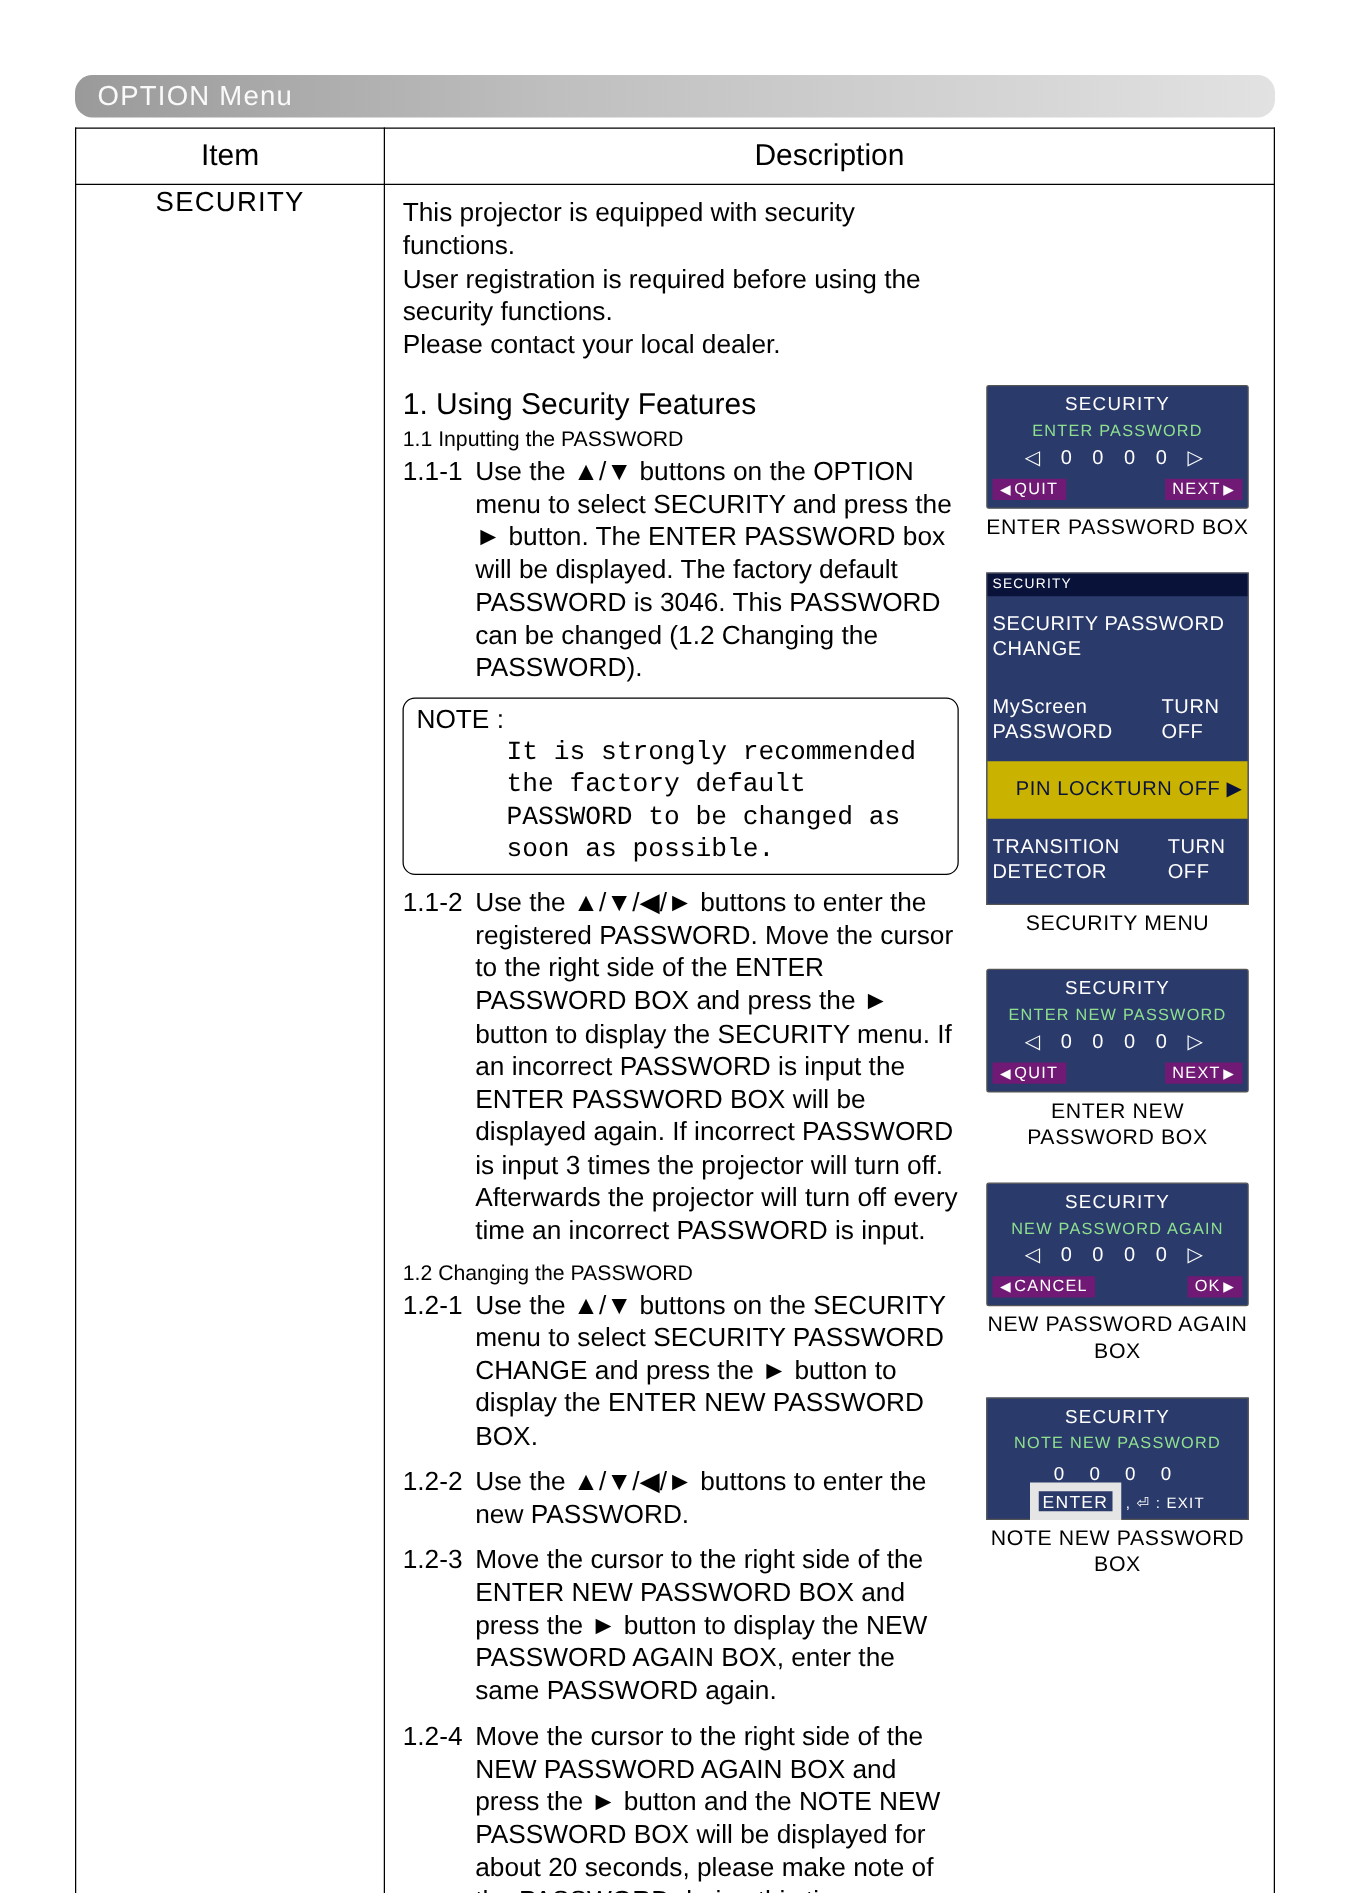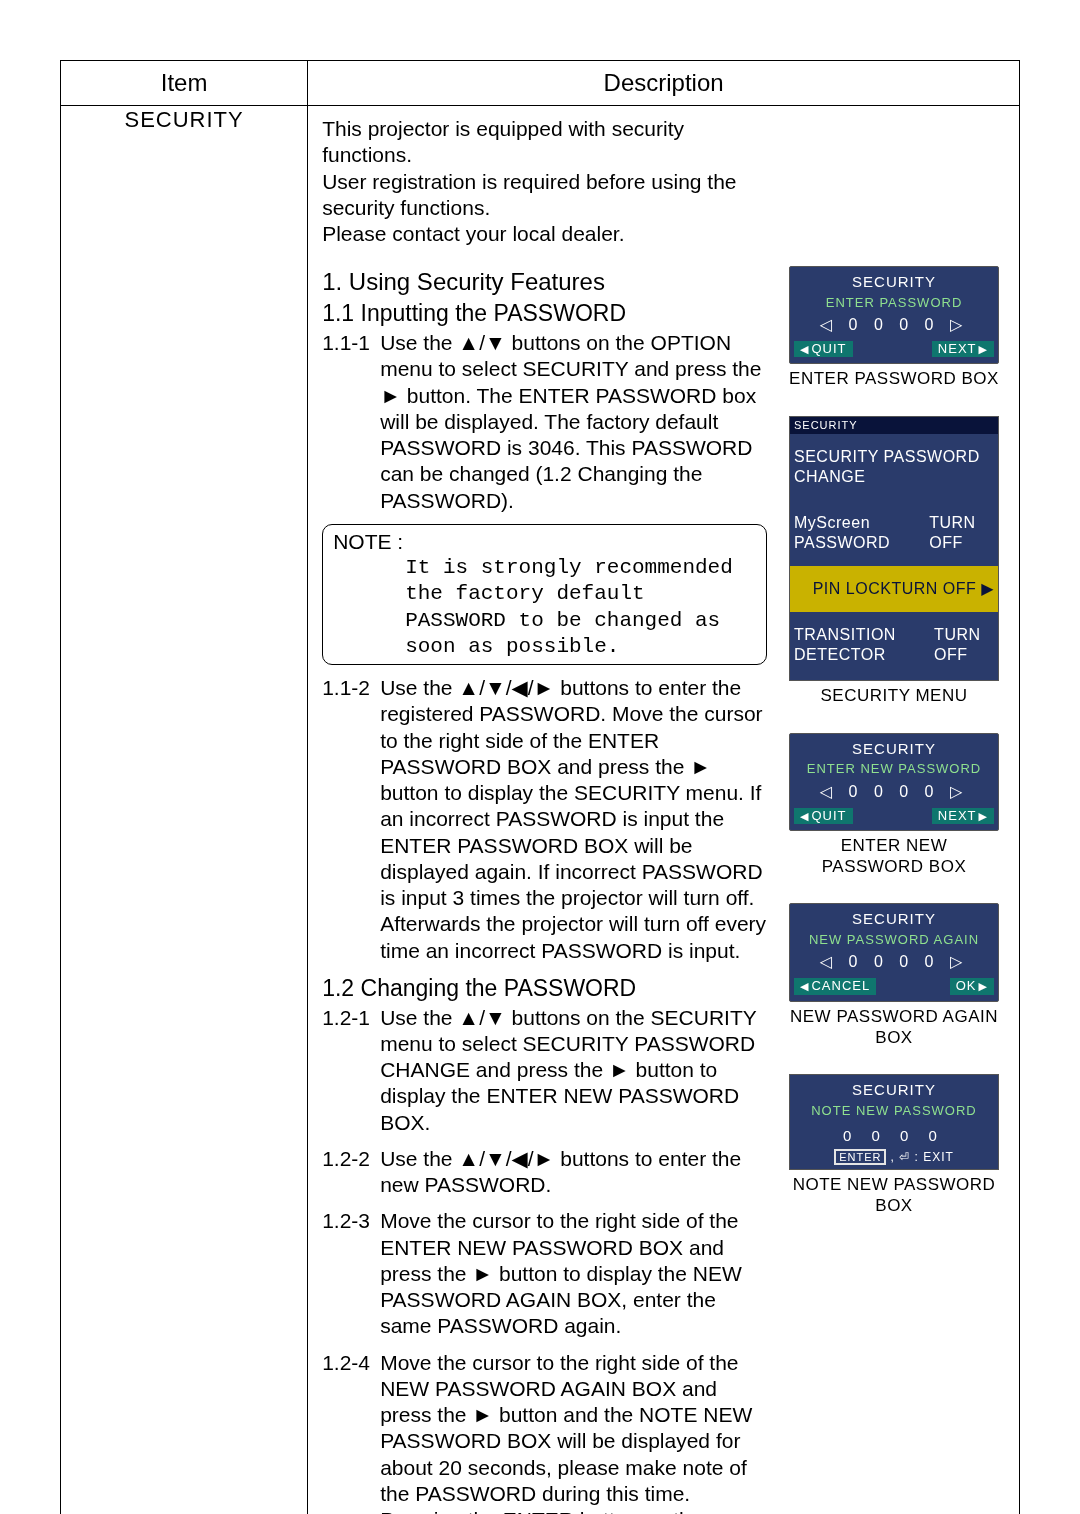--- a/index.html
+++ b/index.html
@@ -46,58 +46,61 @@
     vertical-align: middle;
     font-size: 22px;
     letter-spacing: 1px;
   }
   td.desc-cell { padding: 10px 12px 14px 14px; font-size: 21px; line-height: 1.25; }
   .desc-inner { display: flex; gap: 14px; }
   .desc-text { flex: 1 1 auto; }
   .desc-figs { flex: 0 0 226px; display: flex; flex-direction: column; gap: 26px; padding-top: 150px; }
   .intro { margin-bottom: 20px; }
   .sec-h { font-size: 24px; margin: 6px 0 2px 0; }
-  .sub-h { font-size: 23px; margin: 2px 0 2px 0; }
+  .sub-h { font-size: 17px; margin: 2px 0 2px 0; }
   .step { margin: 2px 0 10px 0; }
   .step .step-body { padding-left: 58px; display: block; }
   .step .step-no { float: left; }
   .note-box {
     border: 1px solid #000;
     border-radius: 10px;
     padding: 4px 10px;
     margin: 6px 0 10px 0;
   }
   .note-box .step-body { padding-left: 72px; display:block;font-family:Liberation Mono, monospace; }
 
   
   .osd { width: 210px; margin: 0 auto; font-size: 14px; }
   .osd-cap { text-align: center; font-size: 17px; letter-spacing: 0.5px; margin-top: 4px; }
   .osd-box { border: 1px solid #555; background: #2a3b6b; color: #fff; padding: 4px 4px 6px 4px; border-radius: 2px; }
   .osd-title { text-align: center; font-size: 15px; letter-spacing: 1px; padding: 2px 0; }
   .osd-sub { text-align: center; font-size: 13px; letter-spacing: 1px; color: #8fe08f; padding: 1px 0 4px 0; }
   .osd-digits { text-align: center; font-size: 16px; letter-spacing: 6px; color: #fff; }
   .osd-foot { display: flex; justify-content: space-between; margin-top: 6px; }
-  .osd-btn { background: #0f766e; color:#fff; padding: 0 6px; font-size: 13px; letter-spacing: 1px; }
+  .osd-btn { background: #701a75; color:#fff; padding: 0 6px; font-size: 13px; letter-spacing: 1px; }
   .osd-foot .tri-l::before { content: "◀"; font-size: 11px; margin-right: 2px; }
   .osd-foot .tri-r::after { content: "▶"; font-size: 11px; margin-left: 2px; }
 
   .osd-menu { border:1px solid #555; background:#2a3b6b; color:#fff; font-size:11px; padding:0 0 2px 0; }
   .osd-menu .mtitle { background:#09133a; color:#fff; padding:2px 4px; font-size:11px; letter-spacing:1px; }
   .osd-menu .mrow { display:flex; justify-content:flex-end; padding:13px 4px; font-size:16px; letter-spacing:0.5px; }
   .osd-menu .mrow.sel { background:#c9b200; color:#09133a; }
 
   .osd-note { border:1px solid #555; background:#2a3b6b; color:#fff; padding:4px; }
   .osd-note .digits { text-align:center; letter-spacing:8px; font-size:15px; padding:4px 0; }
   .osd-note .exitrow { text-align:center; font-size:12px; letter-spacing:1px; }
-  .osd-note .exitrow .kbd { border:2px solid #e5e5e5; padding:0 3px; margin-right:4px; font-size:11px; }
+  .osd-note .exitrow .kbd { border:7px solid #e5e5e5; padding:0 3px; margin-right:4px; font-size:14px; }
 </style>
 </head>
 <body>
 
 <div class="page">
+  <div class="crumb-bar">
+    <span>OPTION Menu</span>
+  </div>
 
   <table class="main">
     <tbody>
         <tr>
       <th class="col-item">Item</th>
       <th class="col-desc">Description</th>
     </tr>
     <tr>
       <td class="item-cell">SECURITY</td>
       <td class="desc-cell">

